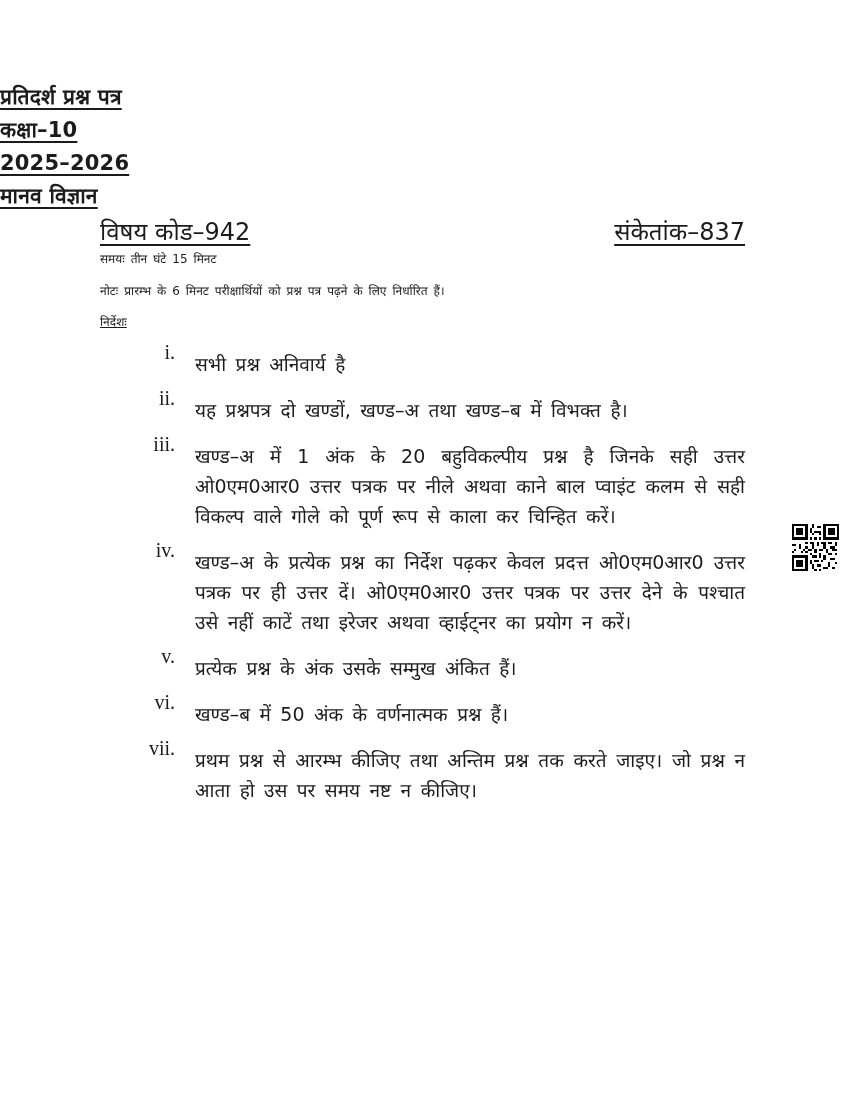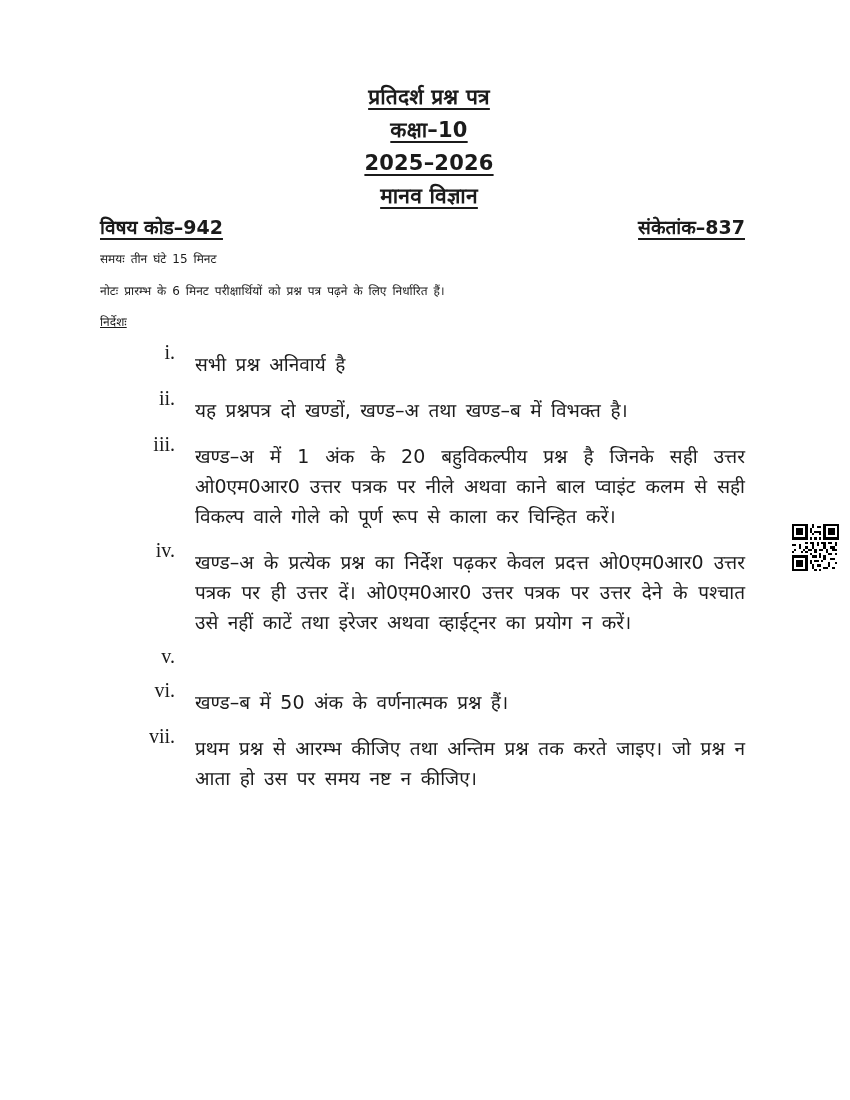--- a/index.html
+++ b/index.html
@@ -13,38 +13,36 @@
     position: relative;
     width: 850px; height: 1100px;
     background: #ffffff;
     overflow: hidden;
   }
   .u { text-decoration: underline; text-underline-offset: 4px; text-decoration-thickness: 1.5px; }
 
   .title-block {
     position: absolute;
     top: 86px; left: 0; right: 0;
-    text-align: center;
-    padding-left: 8px;
   }
   .title-line {
     font-size: 21px;
     line-height: 22px;
     margin-bottom: 11px;
     font-weight: 600;
     letter-spacing: 0.2px;
   }
 
   .code-row {
     position: absolute;
     top: 214px; left: 100px; right: 105px;
     display: flex;
     justify-content: space-between;
-    font-size: 19px;
-    font-weight: 700;
+    font-size: 24px;
+    font-weight: 400;
   }
 
   .meta-line {
     position: absolute;
     left: 100px; right: 105px;
     font-size: 12px;
     line-height: 26px;
     word-spacing: 0.18em;
   }
   .time-line { top: 246px; }
@@ -117,20 +115,21 @@
     <li class="instr-item">
       <span class="instr-num">iii.</span>
       <span class="instr-text">खण्ड–अ में 1 अंक के 20 बहुविकल्पीय प्रश्न है जिनके सही उत्तर ओ0एम0आर0 उत्तर पत्रक पर नीले अथवा काने बाल प्वाइंट कलम से सही विकल्प वाले गोले को पूर्ण रूप से काला कर चिन्हित करें।</span>
     </li>
     <li class="instr-item">
       <span class="instr-num">iv.</span>
       <span class="instr-text">खण्ड–अ के प्रत्येक प्रश्न का निर्देश पढ़कर केवल प्रदत्त ओ0एम0आर0 उत्तर पत्रक पर ही उत्तर दें। ओ0एम0आर0 उत्तर पत्रक पर उत्तर देने के पश्चात उसे नहीं काटें तथा इरेजर अथवा व्हाईट्नर का प्रयोग न करें।</span>
     </li>
     <li class="instr-item">
       <span class="instr-num">v.</span>
+      <span class="instr-text">प्रत्येक प्रश्न के अंक उसके सम्मुख अंकित हैं।</span>
     </li>
     <li class="instr-item">
       <span class="instr-num">vi.</span>
       <span class="instr-text">खण्ड–ब में 50 अंक के वर्णनात्मक प्रश्न हैं।</span>
     </li>
     <li class="instr-item">
       <span class="instr-num">vii.</span>
       <span class="instr-text">प्रथम प्रश्न से आरम्भ कीजिए तथा अन्तिम प्रश्न तक करते जाइए। जो प्रश्न न आता हो उस पर समय नष्ट न कीजिए।</span>
     </li>
   </ol>

